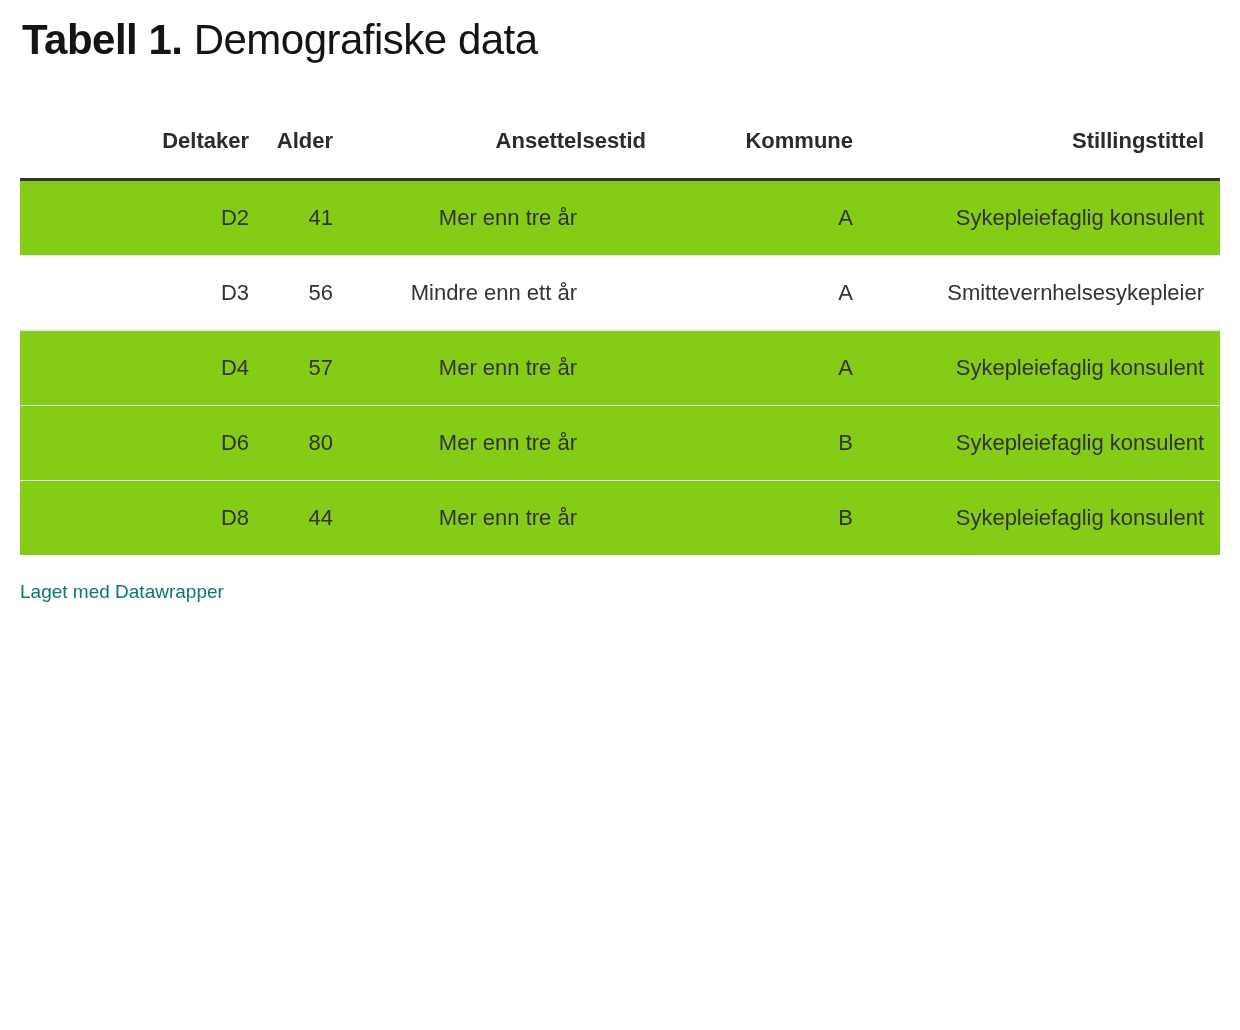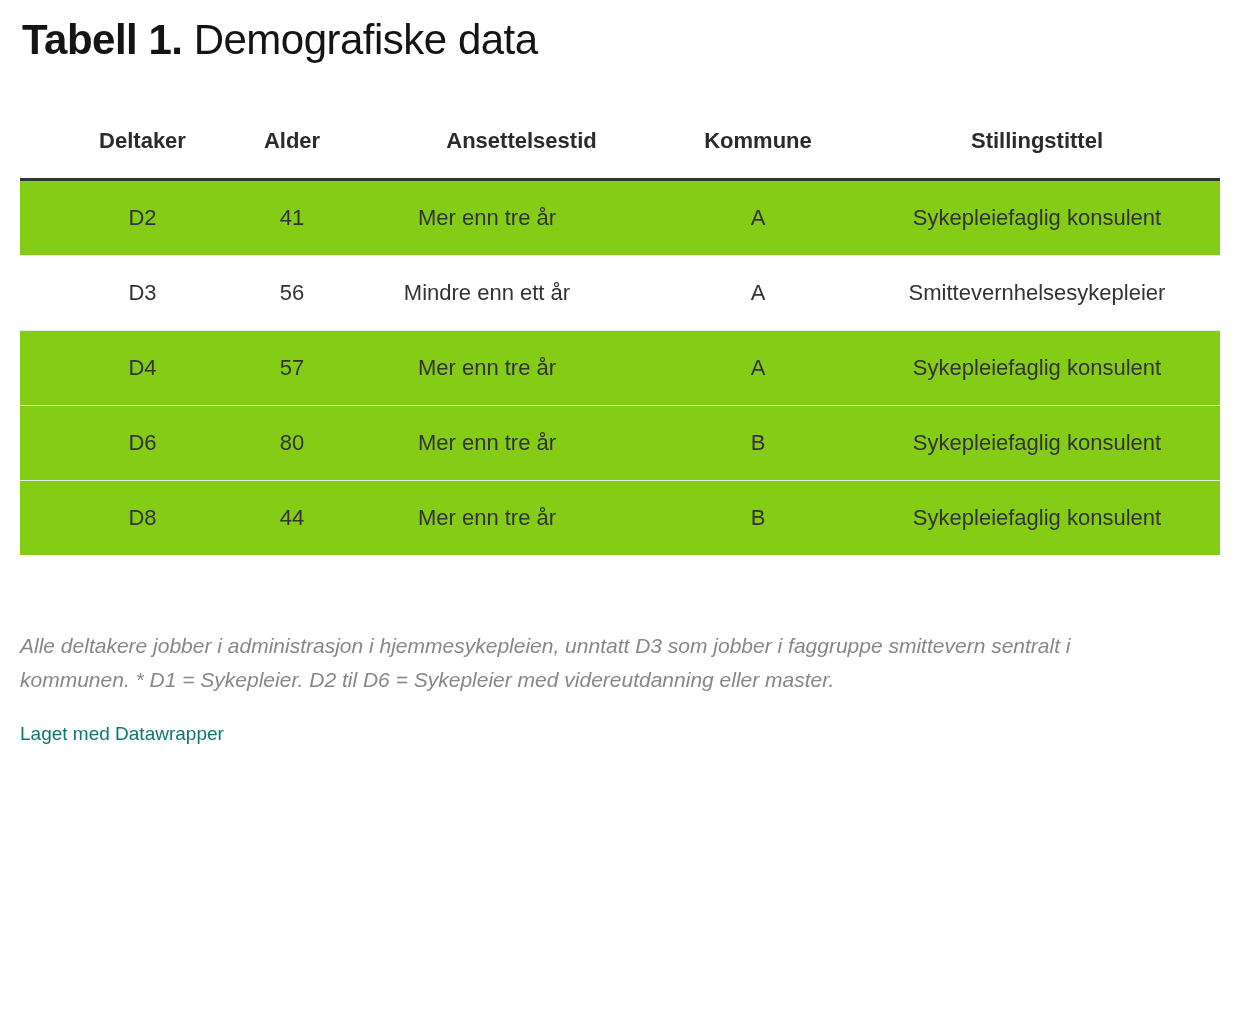--- a/index.html
+++ b/index.html
@@ -33,21 +33,21 @@
     width: 1200px;
     margin: 46px 20px 0 20px;
     border-collapse: collapse;
     table-layout: fixed;
     font-size: 22px;
     color: #333333;
   }
   th, td {
     line-height: 30px;
     vertical-align: middle;
-    text-align: center;
+    text-align: right;
     font-weight: 400;
     box-sizing: border-box;
   }
   thead th {
     font-weight: 700;
     color: #2b2b2b;
     padding-top: 12px;
     padding-bottom: 22px;
     border-bottom: 3px solid #333333;
   }
@@ -55,21 +55,21 @@
     padding-top: 22px;
     padding-bottom: 22px;
   }
   tbody tr:not(:first-child) td {
     border-top: 1px solid #e8e8e8;
   }
   tbody tr.alt td {
     background: #84cc16;
   }
   .c0 { padding-left: 16px; }
-  .c1 { text-align: center; padding-right: 16px; }
+  .c1 { text-align: right; padding-right: 16px; }
   .c2 { padding-left: 48px; }
   .c3 { padding-left: 16px; }
   .c4 { padding-left: 16px; padding-right: 16px; }
   .wrapbox { max-width: 180px; }
   .footnote {
     margin: 74px 20px 0 20px;
     max-width: 1120px;
     font-size: 21px;
     line-height: 34px;
     font-style: italic;
@@ -150,18 +150,17 @@
           <td class="c1">44</td>
           <td class="c2">
             <div class="wrapbox">Mer enn tre år</div>
           </td>
           <td class="c3">B</td>
           <td class="c4">Sykepleiefaglig konsulent</td>
         </tr>
       </tbody>
   </table>
 
-  <p class="footnote">Alle deltakere jobber i administrasjon i hjemmesykepleien, unntatt D3 som jobber i faggruppe smittevern sentralt i kommunen. * D1 = Sykepleier. D2 til D6 = Sykepleier med videreutdanning eller master.</p>
 
   <br>
   <a class="attribution">Laget med Datawrapper</a>
 
 </div>
 
 </body></html>

